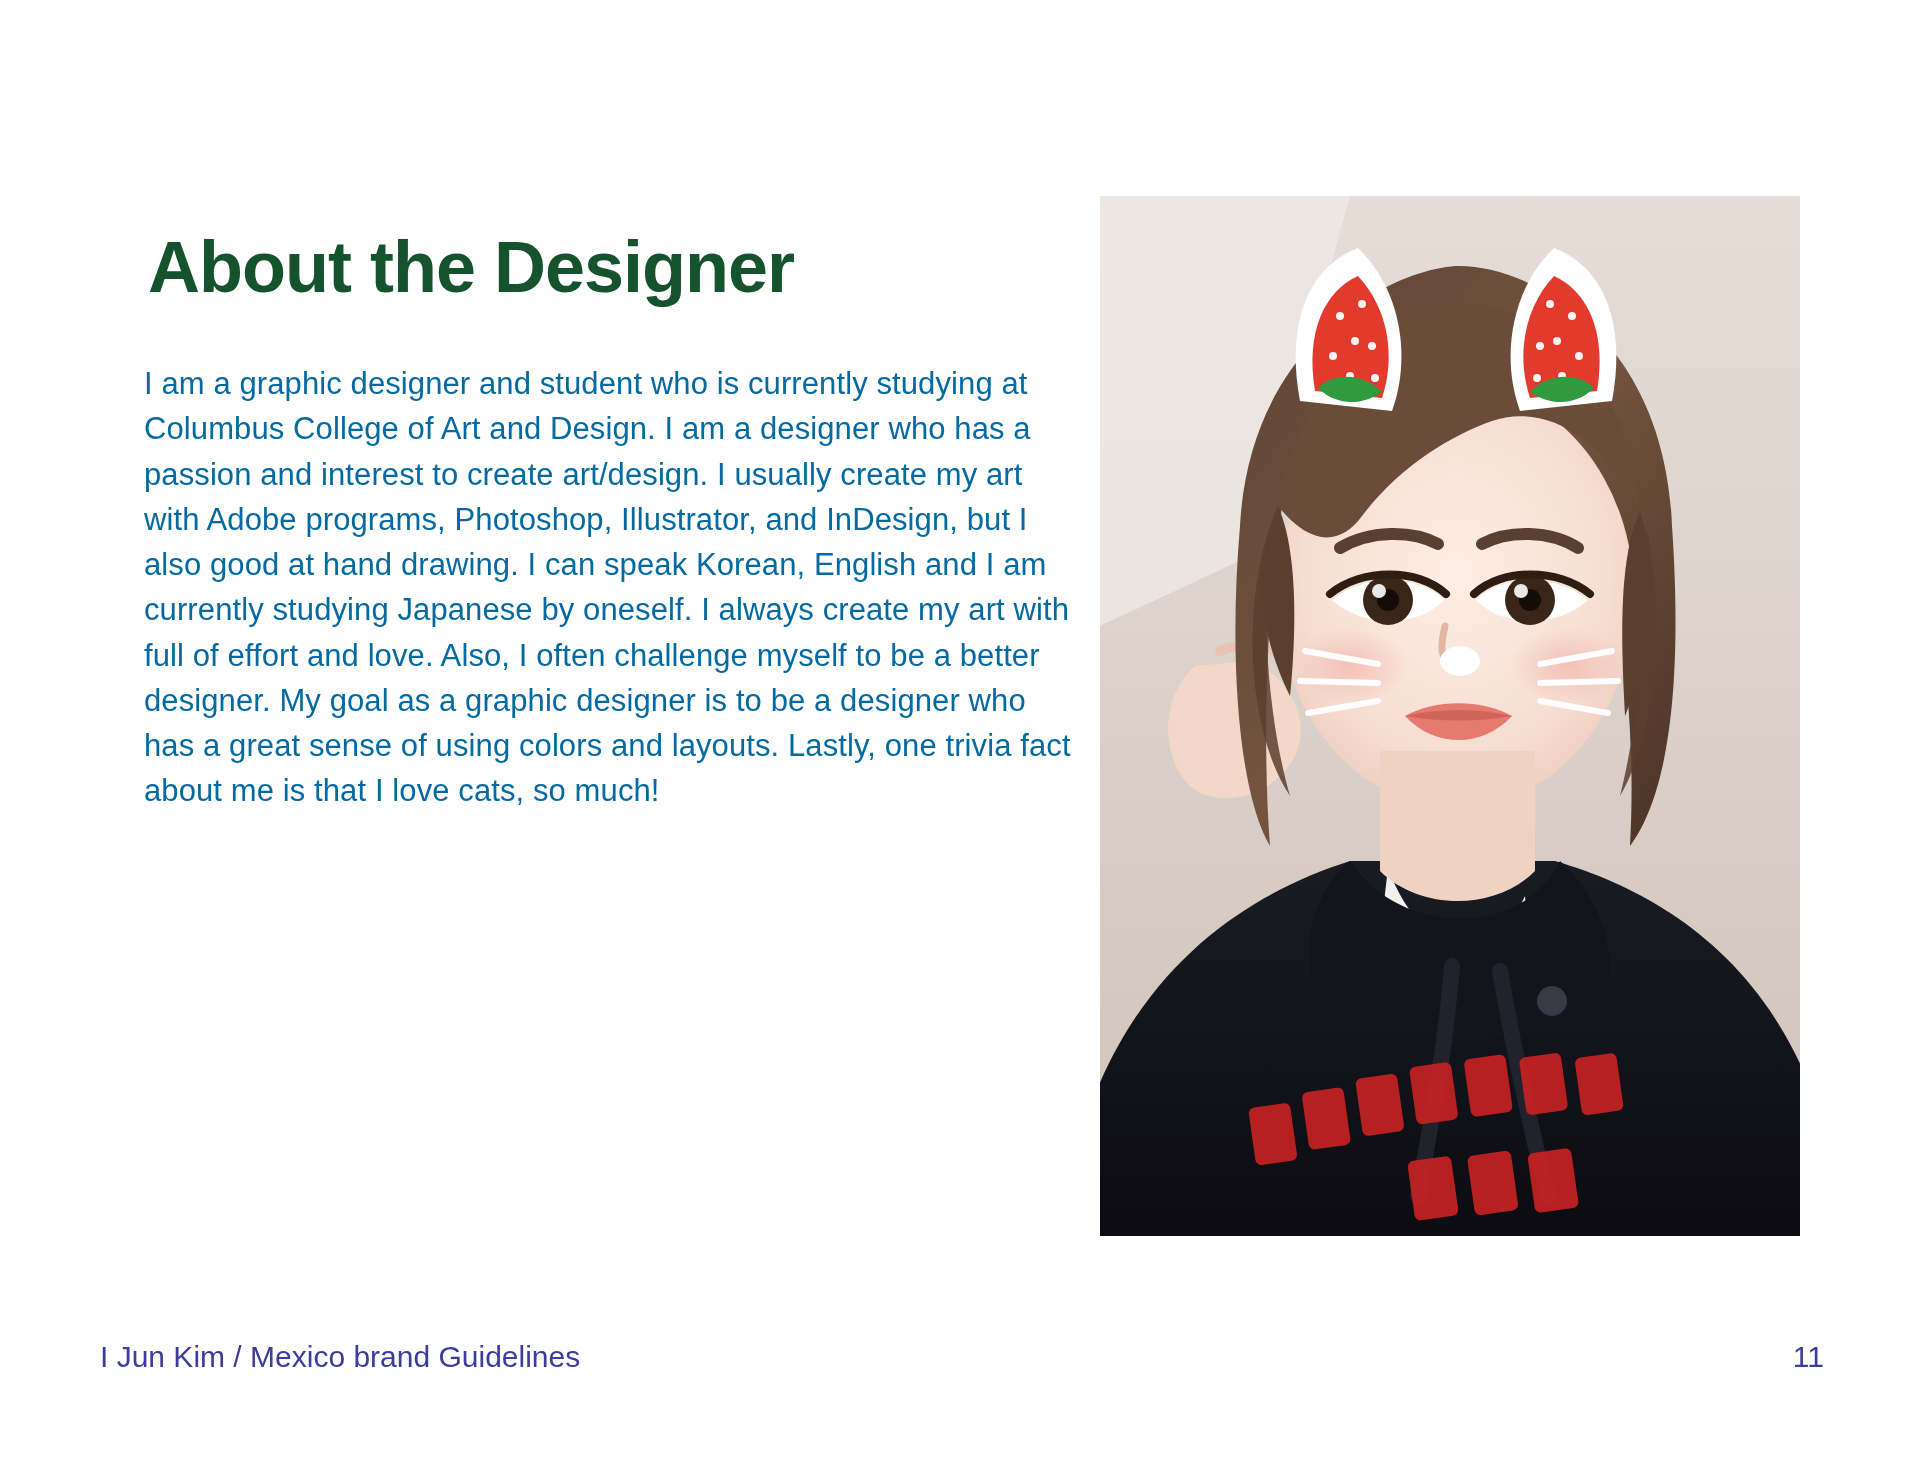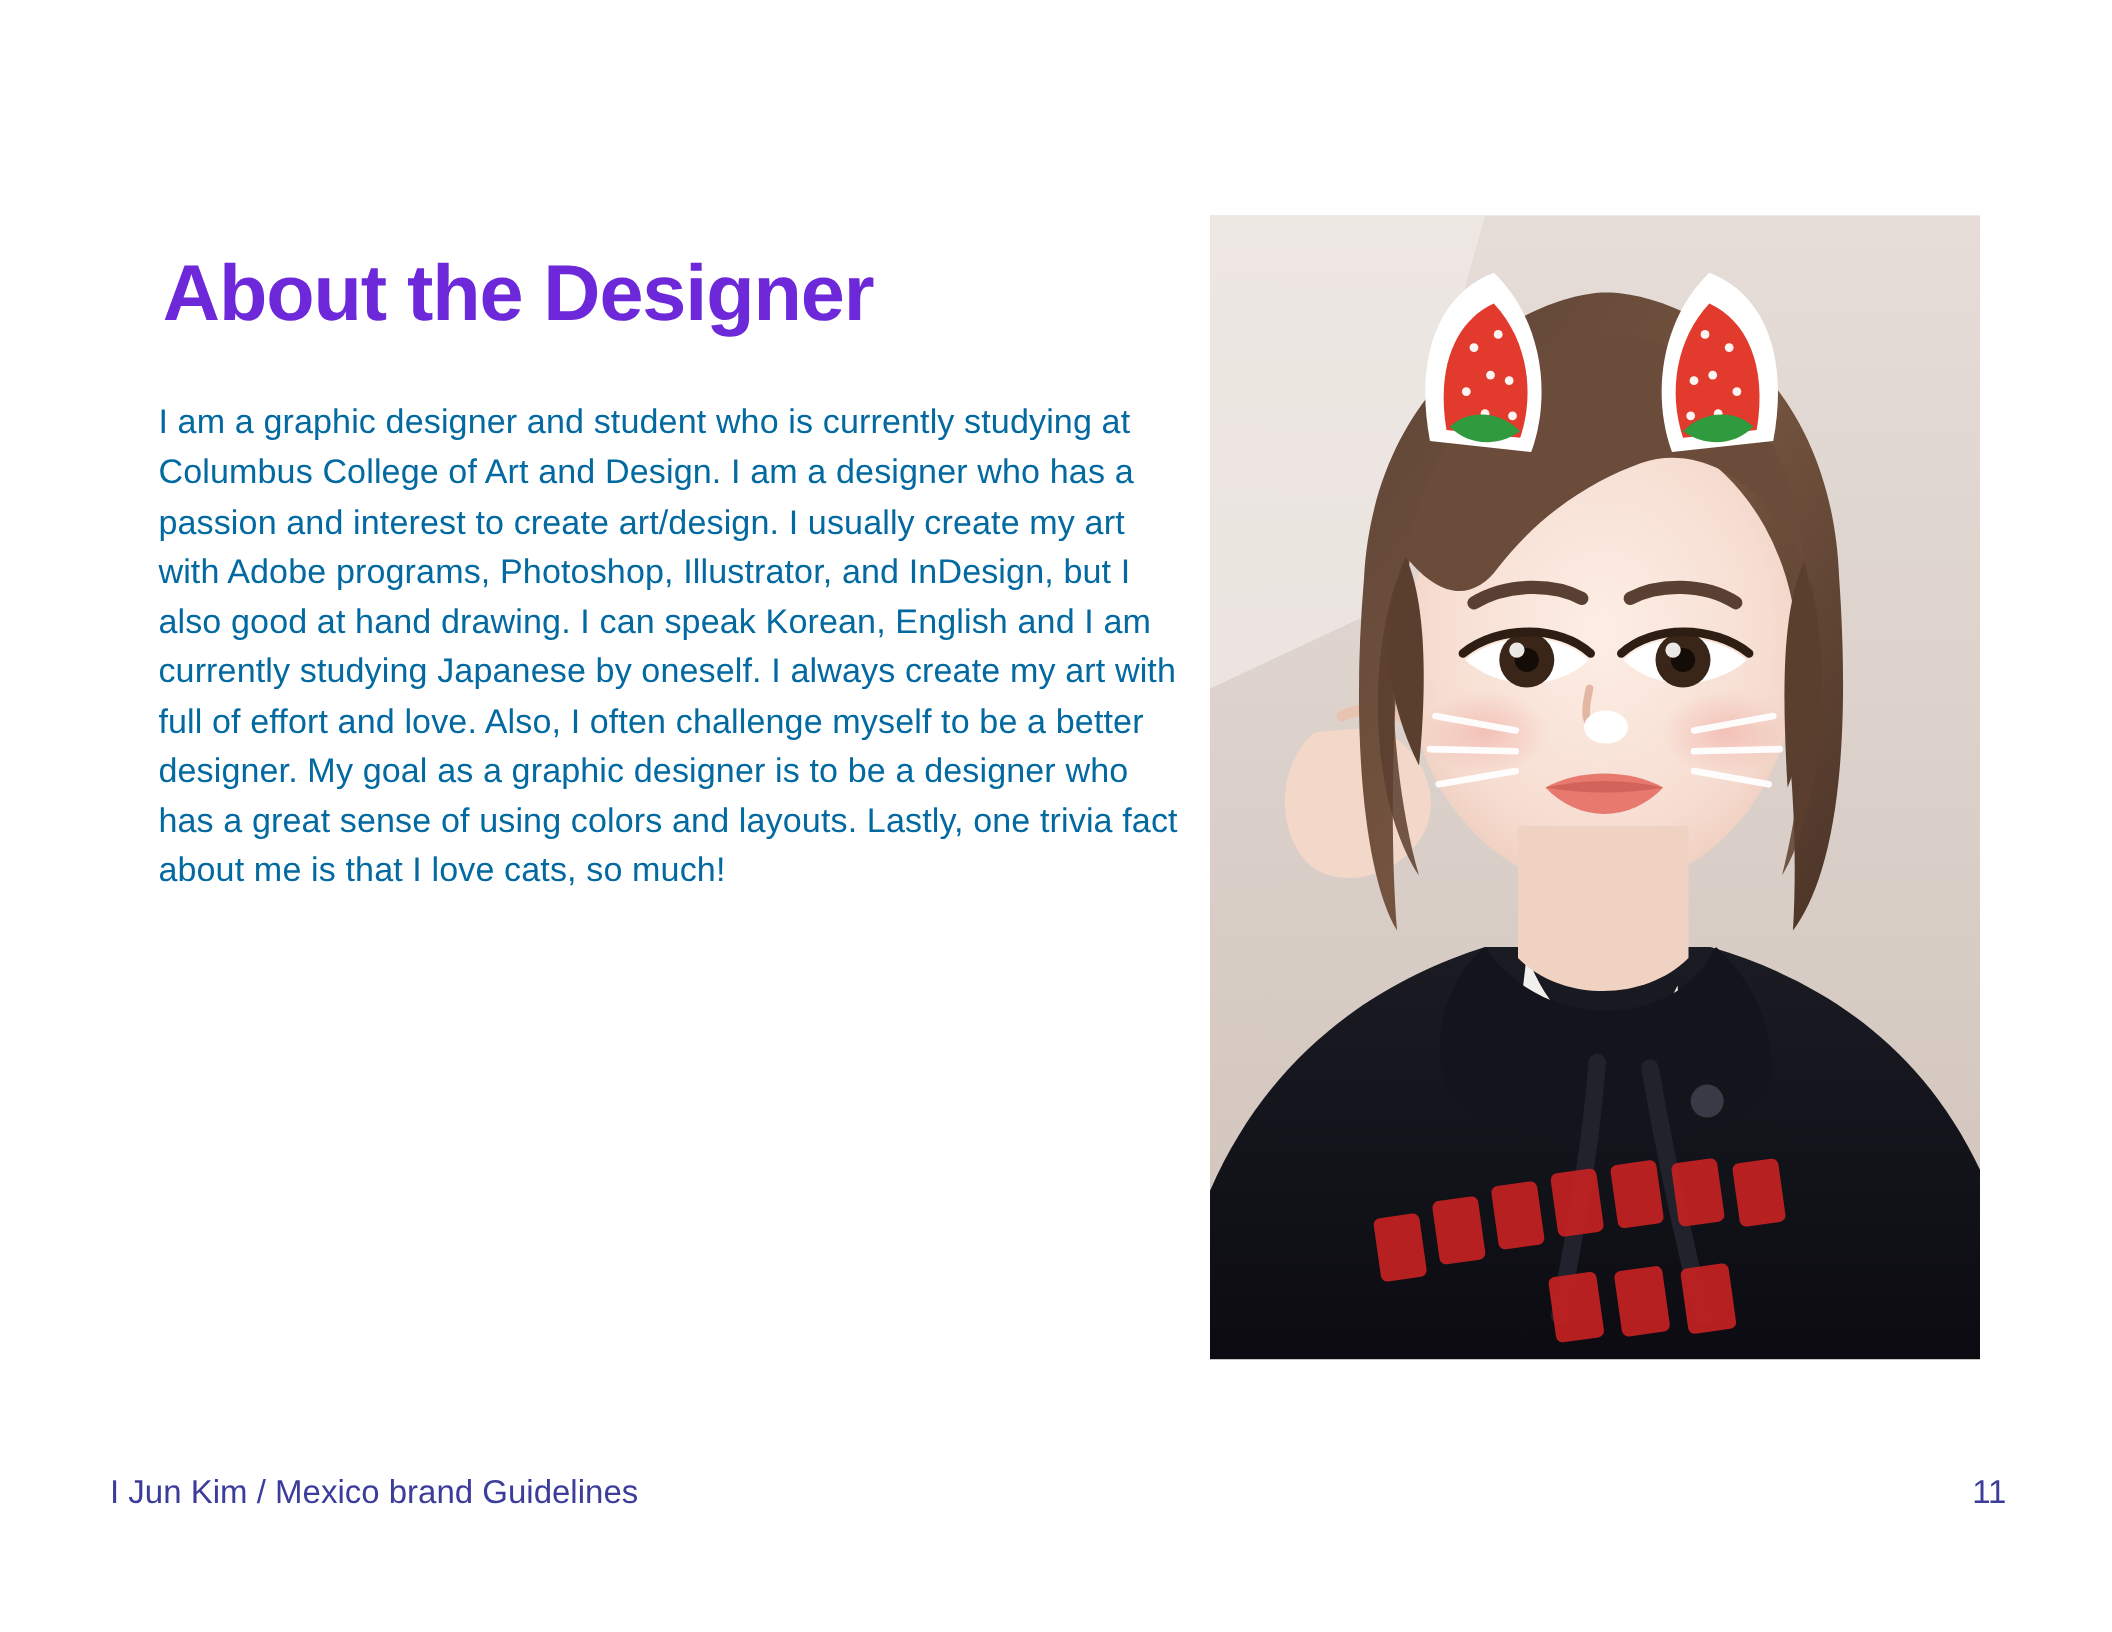--- a/index.html
+++ b/index.html
@@ -19,21 +19,21 @@
     inset: 0;
     background: #ffffff;
   }
   .title {
     position: absolute;
     left: 148px;
     top: 178px;
     font-size: 72px;
     font-weight: bold;
     letter-spacing: -1px;
-    color: #6d28d9;
+    color: #14532d;
     white-space: nowrap;
   }
   .body-copy {
     position: absolute;
     left: 144px;
     top: 330px;
     width: 940px;
     font-size: 31px;
     line-height: 1.46;
     color: #0369a1;

